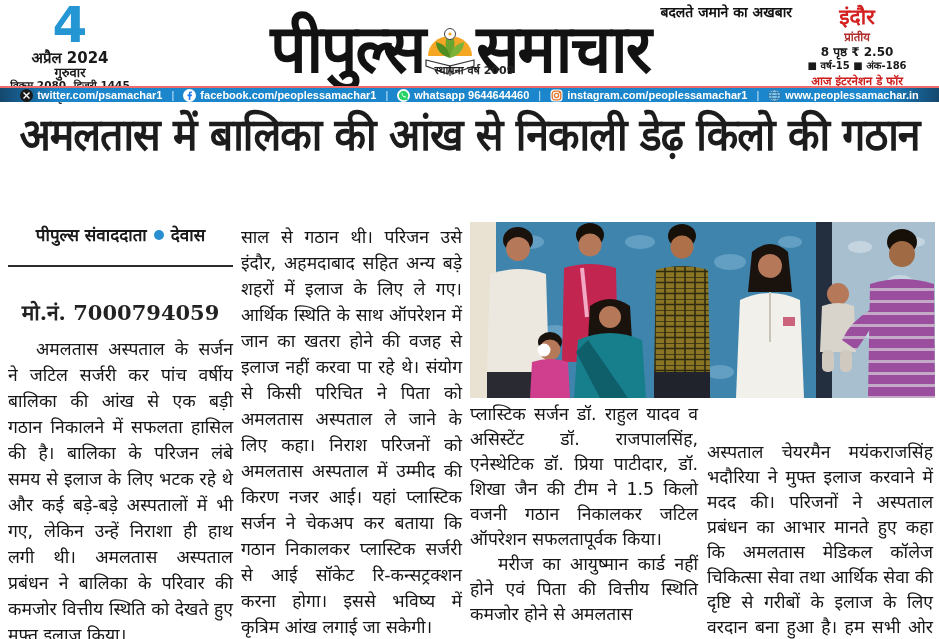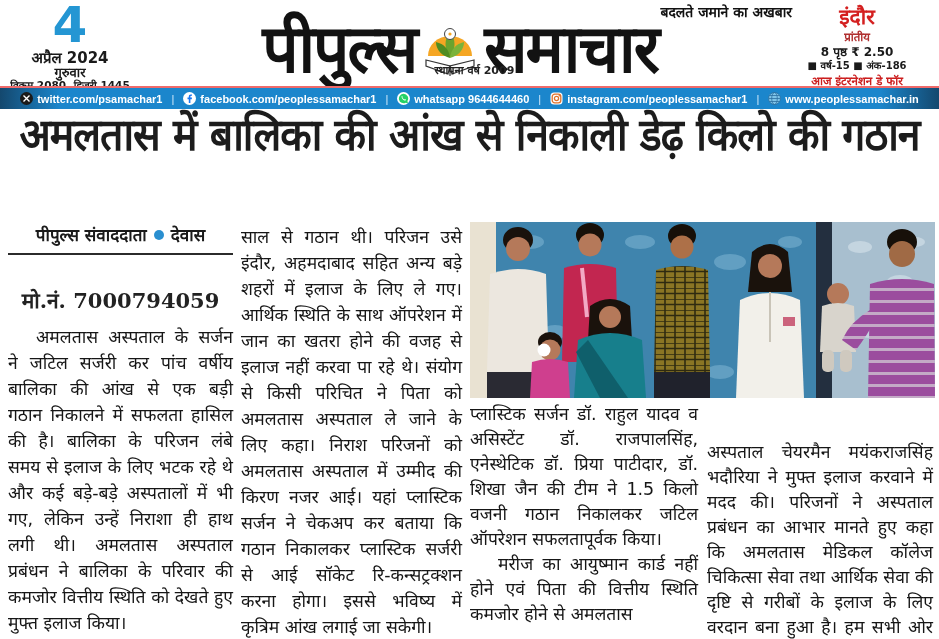--- a/index.html
+++ b/index.html
@@ -10,34 +10,34 @@
   }
   
   .masthead { position:absolute; left:0; top:0; width:939px; height:86px; background:#fff; }
   .date-block { position:absolute; left:10px; top:2px; width:120px; text-align:center; line-height:1.1; }
   .date-day { font-size:50px; font-weight:800; color:#2496d3; line-height:0.95; }
   .date-month { font-size:15px; font-weight:800; color:#1a1a1a; }
   .date-weekday { font-size:13px; font-weight:800; color:#1a1a1a; }
   .date-cal { font-size:10.5px; font-weight:700; color:#1a1a1a; }
   .brand { position:absolute; left:128px; top:0; width:664px; text-align:center; }
   .brand-tagline { font-size:14px; font-weight:800; color:#111; margin-top:2px;text-align:right; }
-  .brand-title-row { display:flex; align-items:center; justify-content:center; gap:8px; margin-top:-4px; }
+  .brand-title-row { display:flex; align-items:center; justify-content:center; gap:0; margin-top:-4px; }
   .brand-word { font-size:64px; font-weight:900; color:#121212; letter-spacing:-2px; transform:scaleY(1.04); line-height:1.0; }
   .brand-logo { width:52px; height:58px; margin-top:4px; flex:0 0 auto; }
   .brand-est { position:absolute; left:50%; transform:translateX(-32%); top:62px; font-size:11px; font-weight:800; color:#222; }
   .edition-block { position:absolute; right:6px; top:4px; width:152px; text-align:center; line-height:1.25; }
   .ed-city { font-size:21px; font-weight:800; color:#d42020; }
   .ed-label { font-size:11.5px; font-weight:800; color:#b03030; }
   .ed-pages { font-size:12px; font-weight:800; color:#1a1a1a; }
   .ed-vol { font-size:10px; font-weight:700; color:#1a1a1a; }
   .ed-announce { font-size:11.5px; font-weight:800; color:#cc1f1f; margin-top:3px; line-height:1.2; }
   .red-rule { position:absolute; left:0; top:86px; width:939px; height:2px; background:#ef6a6a; }
   
   .social-bar {
-    position:absolute; left:0; top:88px; width:939px; height:21px;
+    position:absolute; left:0; top:88px; width:939px; height:14px;
     background:linear-gradient(90deg,#14486e 0,#1b86cc 60px,#1b86cc 880px,#14486e 939px);
     display:flex; align-items:center; justify-content:center; gap:9px;
     color:#fff; font-size:11px; font-weight:700; font-family:"Liberation Sans", sans-serif;
   }
   .social-item { display:flex; align-items:center; gap:4px; cursor:pointer; }
   .social-sep { color:#cfe8fa; font-weight:400; }
   .sic { width:13px; height:13px; display:block; }
   
   .headline {
     position:absolute; left:4px; top:111px; width:931px; text-align:center;
@@ -49,21 +49,21 @@
     font-size:27px; font-weight:700; color:#3a3a3a; letter-spacing:-0.5px; line-height:1.3;
   }
   
   .bodytext { font-size:17.5px; line-height:26px; text-align:justify; color:#161616; }
   .bodytext p.indent { text-indent:1.6em; }
   .col1 { position:absolute; left:8px;  top:222px; width:225px; }
   .col2 { position:absolute; left:241px; top:224px; width:221px; }
   .col3 { position:absolute; left:470px; top:402px; width:228px; line-height:25px; }
   .col4 { position:absolute; left:707px; top:416px; width:226px; line-height:25px;margin-top:24px; }
   .byline-row { display:flex; align-items:center; justify-content:center; gap:7px;
-    font-size:17px; font-weight:800; color:#1a1a1a; padding-bottom:5px; border-bottom:2px solid #2b2b2b; }
+    font-size:17px; font-weight:800; color:#1a1a1a; padding-bottom:17px; border-bottom:2px solid #2b2b2b; }
   .byline-dot { width:10px; height:10px; border-radius:50%; background:#2a8fd0; display:inline-block; }
   .byline-phone { text-align:center; font-size:21px; font-weight:800; color:#222;
     font-family:"DejaVu Serif", serif; padding:6px 0 10px 0;margin-top:27px; }
   .photo { position:absolute; left:470px; top:222px; width:465px; height:176px; }
   .photo svg { display:block; }
 </style>
 </head>
 <body>
 
 <div class="page">

